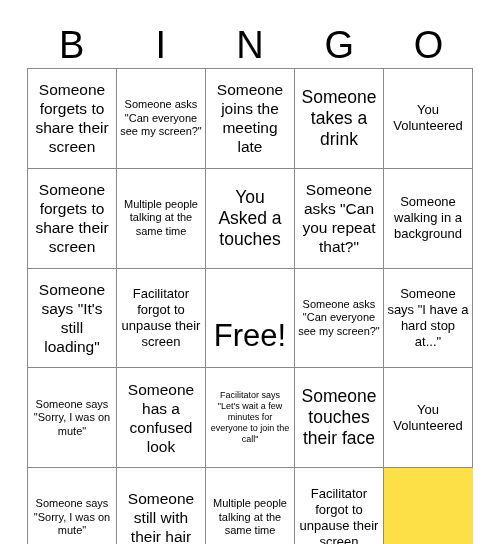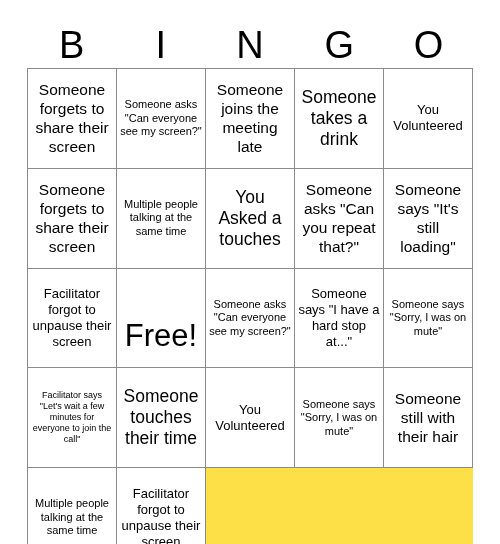--- a/index.html
+++ b/index.html
@@ -126,20 +126,23 @@
     </div>
     <div class="bingo-cell">
       <span class="cell-text sz-sm">Multiple people talking at the same time</span>
     </div>
     <div class="bingo-cell">
       <span class="cell-text sz-xl">You Asked a touches</span>
     </div>
     <div class="bingo-cell">
       <span class="cell-text sz-lg">Someone asks "Can you repeat that?"</span>
     </div>
+    <div class="bingo-cell">
+      <span class="cell-text sz-md">Someone walking in a background</span>
+    </div>
 
     <div class="bingo-cell">
       <span class="cell-text sz-lg">Someone says "It's still loading"</span>
     </div>
     <div class="bingo-cell">
       <span class="cell-text sz-md">Facilitator forgot to unpause their screen</span>
     </div>
     <div class="bingo-cell">
       <span class="cell-text sz-free">Free!</span>
     </div>
@@ -147,24 +150,27 @@
       <span class="cell-text sz-sm">Someone asks "Can everyone see my screen?"</span>
     </div>
 
     <div class="bingo-cell">
       <span class="cell-text sz-md">Someone says "I have a hard stop at..."</span>
     </div>
     <div class="bingo-cell">
       <span class="cell-text sz-sm">Someone says "Sorry, I was on mute"</span>
     </div>
     <div class="bingo-cell">
+      <span class="cell-text sz-lg">Someone has a confused look</span>
+    </div>
+    <div class="bingo-cell">
       <span class="cell-text sz-xs">Facilitator says "Let's wait a few minutes for everyone to join the call"</span>
     </div>
     <div class="bingo-cell">
-      <span class="cell-text sz-xl">Someone touches their time</span>
+      <span class="cell-text sz-xl">Someone touches their face</span>
     </div>
 
     <div class="bingo-cell">
       <span class="cell-text sz-md">You Volunteered</span>
     </div>
     <div class="bingo-cell">
       <span class="cell-text sz-sm">Someone says "Sorry, I was on mute"</span>
     </div>
     <div class="bingo-cell">
       <span class="cell-text sz-lg">Someone still with their hair</span>

